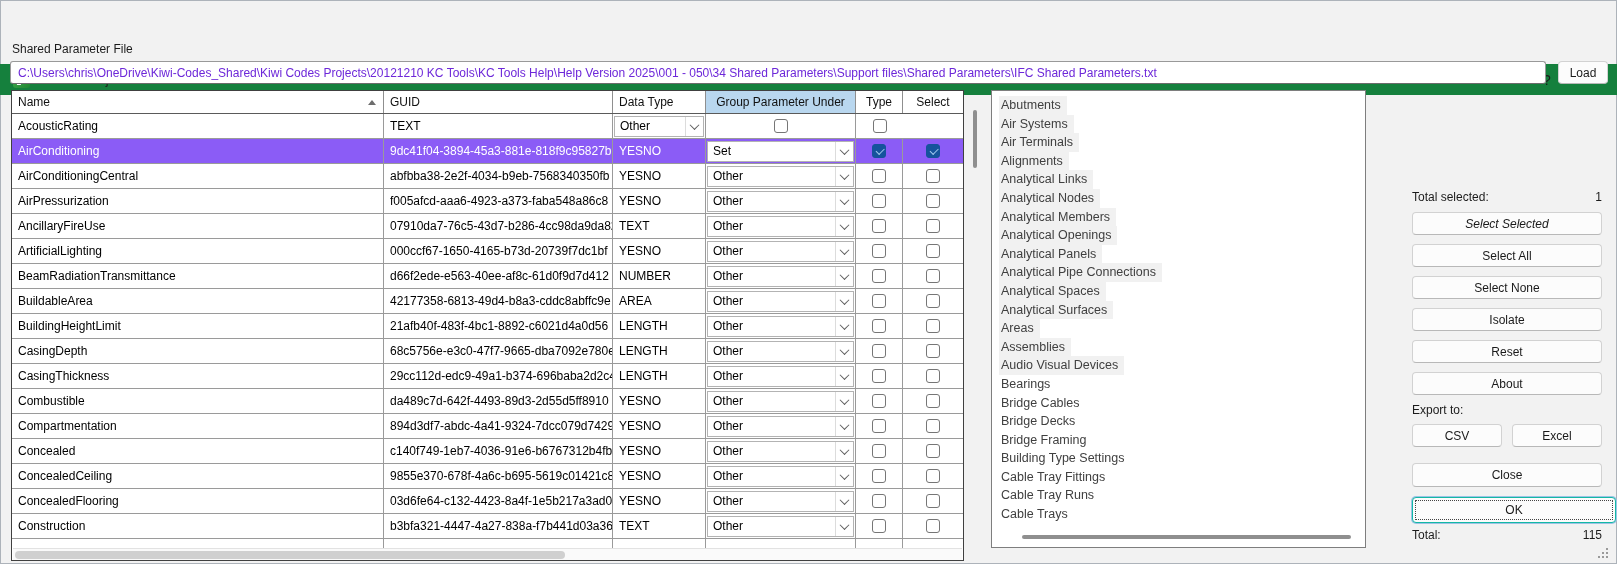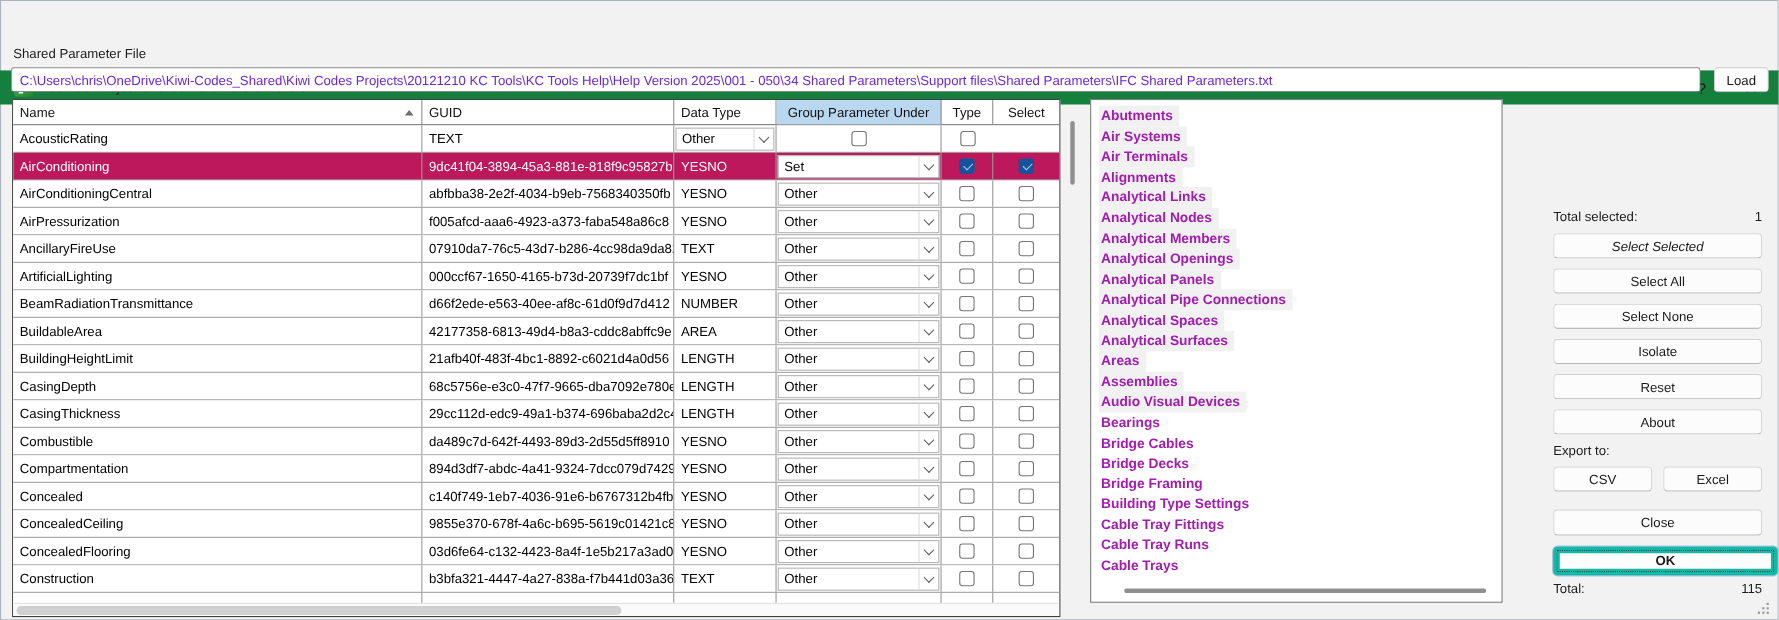--- a/index.html
+++ b/index.html
@@ -35,53 +35,53 @@
   .hcell { border-right:1px solid #8f8f8f; display:flex; align-items:center; padding:0 6px; font-size:12px; color:#111; position:relative; }
   .hcell:last-child { border-right:none; }
   .hcell.group-h { background:#b9d7ef; }
   .hcell.center { justify-content:center; }
   .sort-asc { position:absolute; right:7px; top:9px; width:0; height:0;
               border-left:4px solid transparent; border-right:4px solid transparent; border-bottom:5px solid #6d6d6d; }
   .trow { height:25px; border-bottom:1px solid #9a9a9a; background:#fff; }
   .trow.partial { height:22px; }
   .tcell { border-right:1px solid #9a9a9a; display:flex; align-items:center; padding:0 6px; color:#000; overflow:hidden; white-space:nowrap; }
   .tcell:last-child { border-right:none; }
-  .trow.selected { background:#be185d; }
+  .trow.selected { background:#8b5cf6; }
   .trow.selected .tcell { color:#fff; }
   .cell-dd { padding:0; }
   .combo { flex:1; height:21px; margin:1px; background:#fff; border:1px solid #b3b3b3; display:flex; align-items:center; color:#000; }
   .combo-text { flex:1; padding-left:5px; overflow:hidden; white-space:nowrap; }
   .combo-arrow { width:18px; height:100%; border-left:1px solid #dcdcdc; display:flex; align-items:center; justify-content:center; }
   .chev { width:7px; height:7px; border-right:1.4px solid #5f5f5f; border-bottom:1.4px solid #5f5f5f; transform:rotate(45deg) translate(-1px,-1px); }
   .cell-cb { justify-content:center; padding:0; }
   .cb { width:14px; height:14px; border:1px solid #767676; border-radius:3px; background:#fff; position:relative; }
   .cb.checked { background:#15539c; border-color:#15539c; }
   .cb.checked::after { content:""; position:absolute; left:2.5px; top:3px; width:7px; height:3.5px;
                        border-left:1.6px solid #9cc5ec; border-bottom:1.6px solid #9cc5ec; transform:rotate(-45deg); }
   .hscroll { position:absolute; left:1px; right:1px; bottom:0; height:12px; background:#fafafa; border-top:1px solid #e2e2e2; }
   .hscroll .thumb { position:absolute; left:2px; top:2px; width:58%; height:8px; background:#d0d0d0; border-radius:4px; }
   .vscroll-thumb { position:absolute; left:973px; top:110px; width:4px; height:58px; background:#8f8f8f; border-radius:2px; }
 
   
   .catlist { position:absolute; left:991px; top:90px; width:375px; height:458px; background:#fff;
              border:1px solid #7e7e7e; padding:5px 0 0 9px; overflow:hidden; }
-  .cat-item { line-height:18.6px; font-size:12.5px; color:#a21caf; white-space:nowrap;font-weight:bold; }
+  .cat-item { line-height:18.6px; font-size:12.5px; color:#404040; white-space:nowrap; }
   .cat-item span { display:inline-block; }
   .cat-item.tagged span { background:#f1f1f1; padding:0 6px 0 2px; margin-left:-2px; }
   .cat-hthumb { position:absolute; left:30px; right:14px; bottom:8px; height:4px; background:#8f8f8f; border-radius:2px; }
 
   
   .side-label-row { position:absolute; left:1412px; width:190px; display:flex; justify-content:space-between; color:#1b1b1b; }
   .side-btn { position:absolute; left:1412px; width:190px; height:23px; }
   .export-label { position:absolute; left:1412px; top:403px; color:#1b1b1b; }
   .csv-btn { position:absolute; left:1412px; top:424px; width:90px; height:23px; }
   .excel-btn { position:absolute; left:1512px; top:424px; width:90px; height:23px; }
   .close2-btn { position:absolute; left:1412px; top:463px; width:190px; height:24px; }
   .ok-btn { position:absolute; left:1412px; top:497px; width:204px; height:26px;
-            border:6px solid #14b8a6; box-shadow:0 0 0 1px #9cc3e5; outline:1px dotted #444; outline-offset:-4px;font-weight:bold; }
+            border:1px solid #14b8a6; box-shadow:0 0 0 1px #9cc3e5; outline:1px dotted #444; outline-offset:-4px; }
   .grip { position:absolute; left:1598px; top:548px; width:10px; height:10px; }
   .grip i { position:absolute; width:2px; height:2px; background:#9a9a9a; }
   .grip i:nth-child(1){ right:0; bottom:8px; } .grip i:nth-child(2){ right:4px; bottom:4px; }
   .grip i:nth-child(3){ right:0; bottom:4px; } .grip i:nth-child(4){ right:8px; bottom:0; }
   .grip i:nth-child(5){ right:4px; bottom:0; } .grip i:nth-child(6){ right:0; bottom:0; }
 </style>
 </head>
 <body>
 
 <div class="window">

